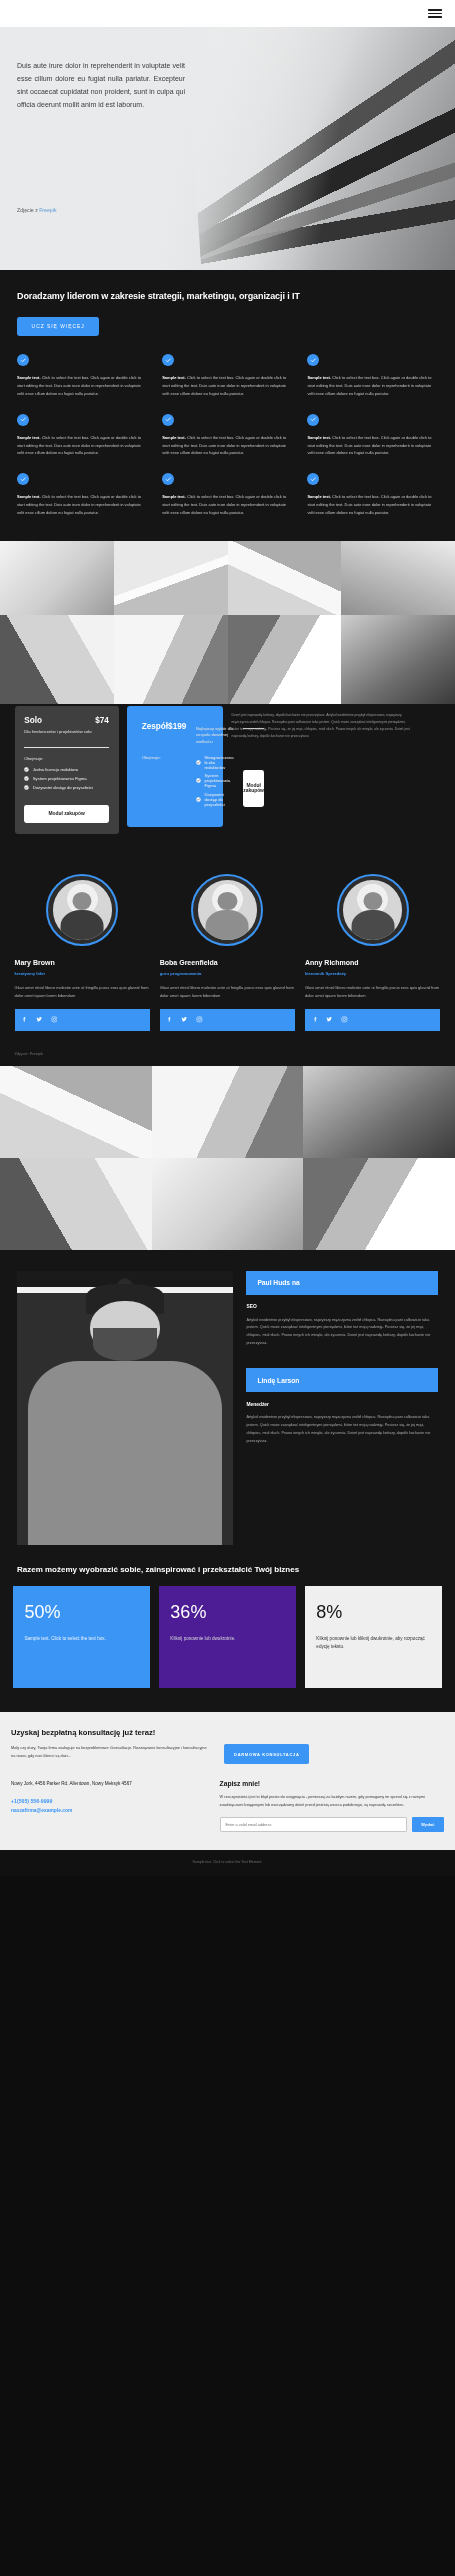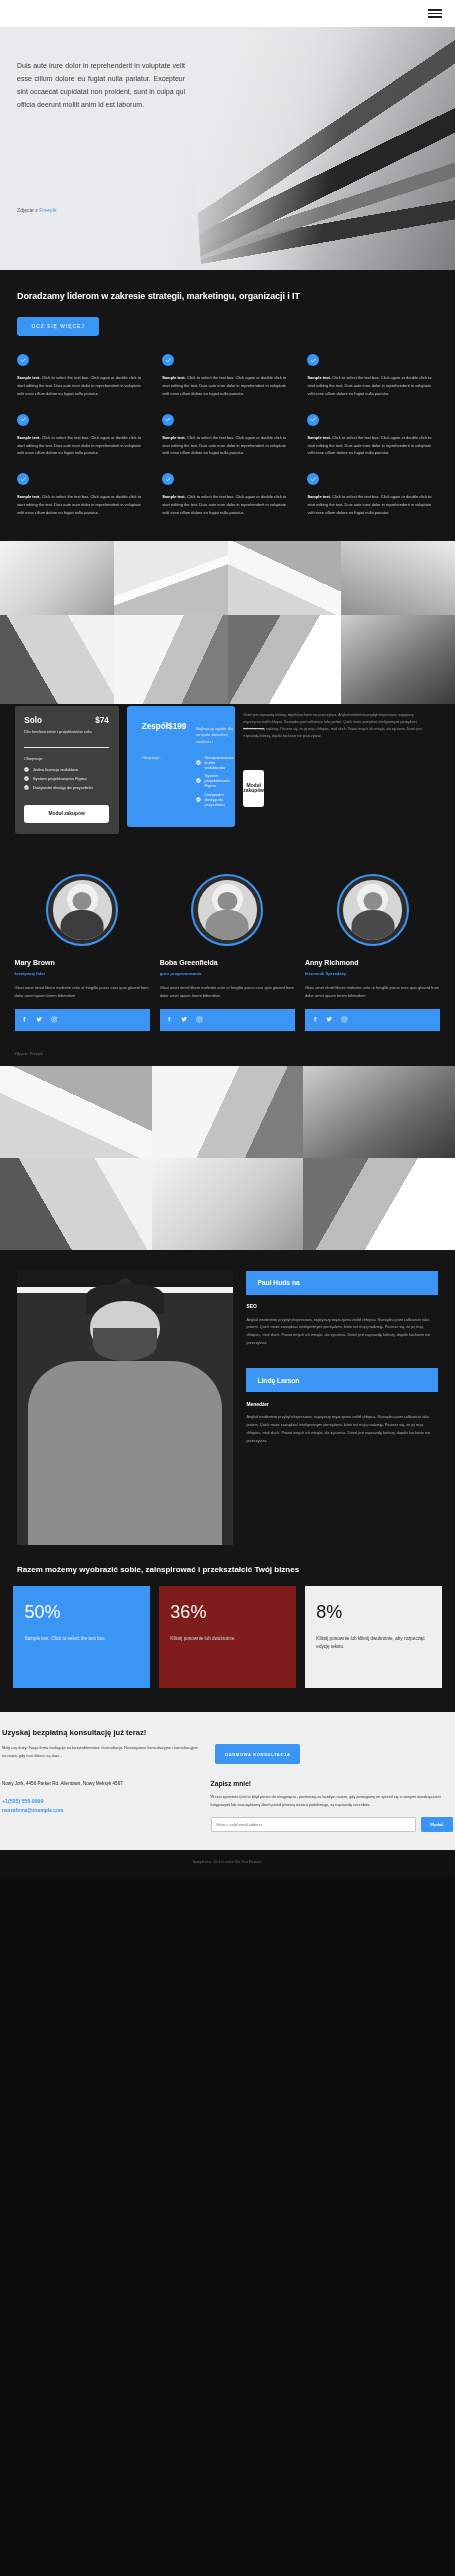--- a/index.html
+++ b/index.html
@@ -91,21 +91,21 @@
   .mission .sub { font-size:4.9px; color:#b4b4b4; margin-bottom:13.4px; }
   .btn-wide {
     display:inline-block; background:#3b95f5; color:#fff; border:none; border-radius:2.4px;
     font-size:4.9px; letter-spacing:1.3px; padding:8px 20.6px; cursor:pointer; font-family:inherit;
   }
 
   
   .pricing { display:flex; gap:8.5px; padding:2.4px 14.6px 24px; align-items:flex-start; }
   .card { border-radius:3px; padding:10.3px 9.7px 11px; }
   .card.solo { background:#3f3f3f; width:104px; }
-  .card.team { background:#3b95f5; width:108px; }
+  .card.team { background:#3b95f5; width:96px; }
   .card .row { display:flex; justify-content:space-between; align-items:baseline; }
   .card .nm { font-size:8.2px; font-weight:700; color:#fff; }
   .card .pr { font-size:8.2px; font-weight:700; color:#fff; }
   .card .desc { font-size:4.2px; color:#e2e2e2; margin-top:4.2px; line-height:1.5; min-height:12px; }
   .card hr { border:none; border-top:0.8px solid rgba(255,255,255,.85); margin:6px 0 7.3px; }
   .card .inc { font-size:4.2px; color:#e4e4e4; margin-bottom:6.7px; }
   .card ul { list-style:none; display:flex; flex-direction:column; gap:3.6px; }
   .card li { font-size:4.2px; color:#f0f0f0; display:flex; align-items:center; gap:3.6px; }
   .card li svg { width:4.9px; height:4.9px; flex:none; }
   .card .buy {
@@ -160,25 +160,25 @@
   .tbody { font-size:3.8px; line-height:2.05; color:#a9a9a9; }
 
   
   .stats-wrap { padding:20.6px 13.4px 24px; }
   .stats-wrap h2 { font-size:8px; font-weight:700; color:#fff; margin-bottom:12px; padding-left:3.6px; }
   .stats { display:grid; grid-template-columns:repeat(3,1fr); gap:9.7px; }
   .stat { padding:17px 11px 24px; min-height:102px; }
   .stat .num { font-size:18px; font-weight:400; line-height:1; margin-bottom:13.4px; }
   .stat .tx { font-size:4.6px; line-height:1.85; }
   .s1 { background:#3b95f5; } .s1 .num { color:#fff; } .s1 .tx { color:#e9f2fd; }
-  .s2 { background:#7f1d1d; } .s2 .num { color:#fff; } .s2 .tx { color:#d8d8d8; }
+  .s2 { background:#4c1d95; } .s2 .num { color:#fff; } .s2 .tx { color:#d8d8d8; }
   .s3 { background:#efefef; } .s3 .num { color:#141414; } .s3 .tx { color:#333; }
 
   
-  .consult { background:#efefef; color:#141414; padding:16px 2px 18px; }
+  .consult { background:#efefef; color:#141414; padding:16px 11px 18px; }
   .consult h2 { font-size:7.6px; font-weight:700; margin-bottom:7.3px; }
   .consult .cols { display:flex; gap:13.4px; }
   .consult .lead { font-size:3.9px; line-height:1.95; color:#3a3a3a; width:200px; }
   .btn-cta {
     background:#3b95f5; color:#fff; border:none; border-radius:1.8px; font-size:4px;
     letter-spacing:0.7px; font-weight:700; padding:7.3px 9.7px; height:fit-content; cursor:pointer;
     font-family:inherit; white-space:nowrap;
   }
   .contact { display:flex; gap:14.6px; margin-top:16px; }
   .contact .addr { width:194px; font-size:4.6px; line-height:1.95; color:#222; }

